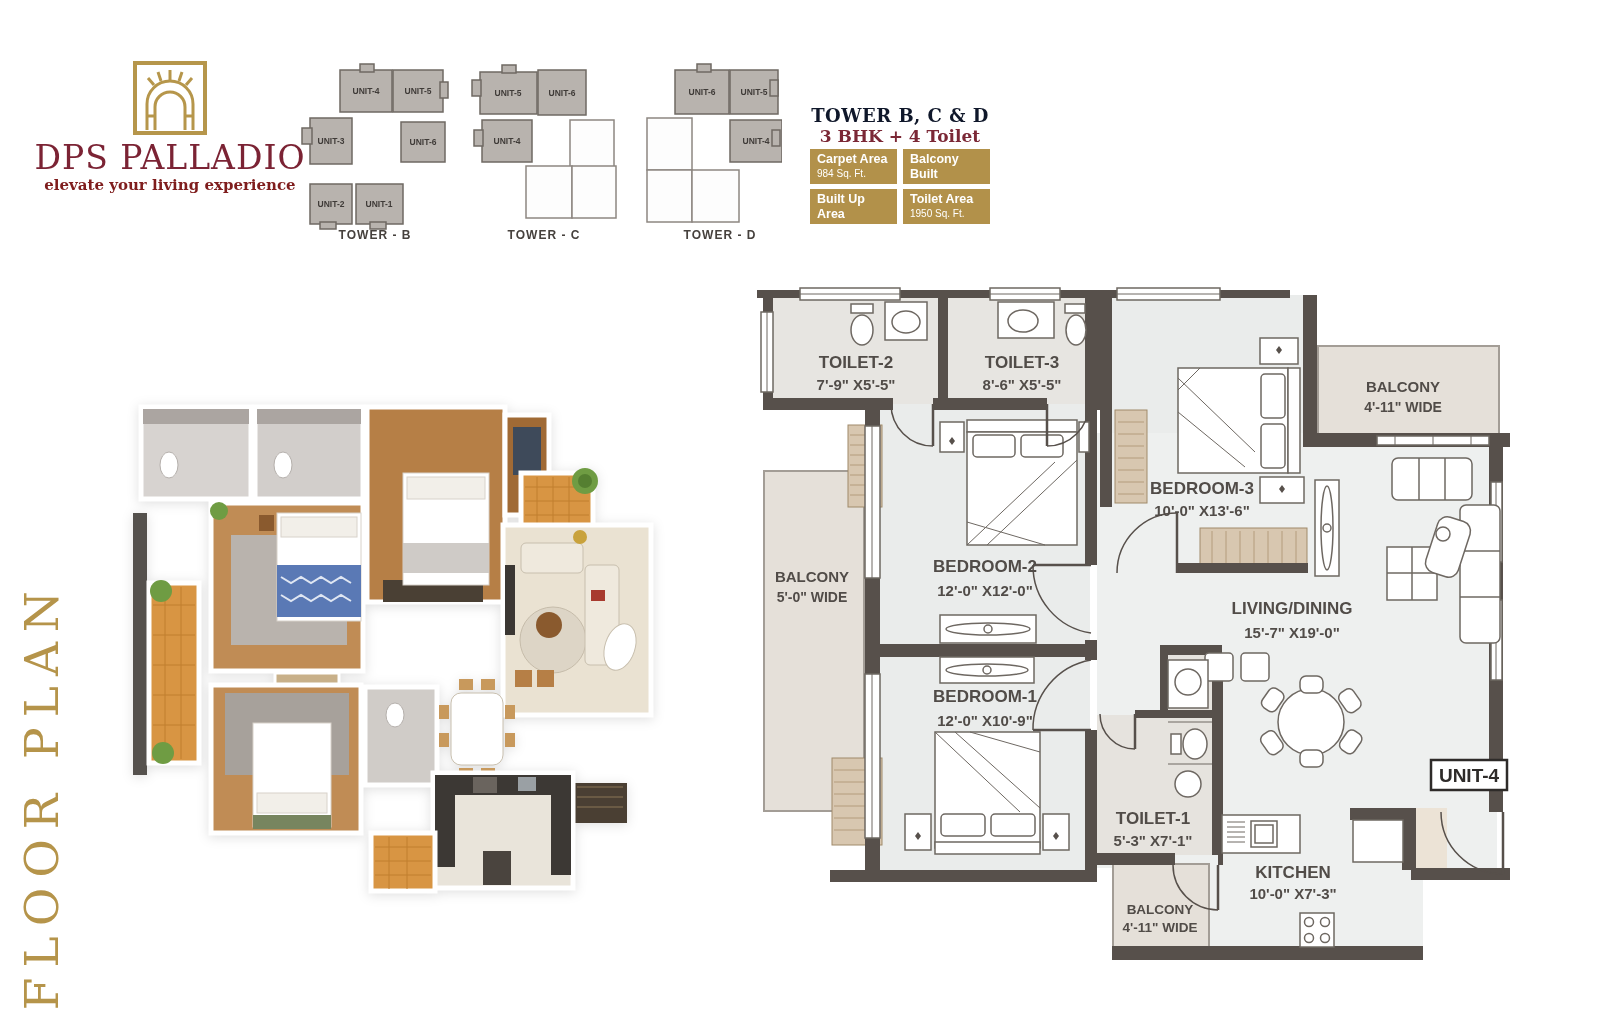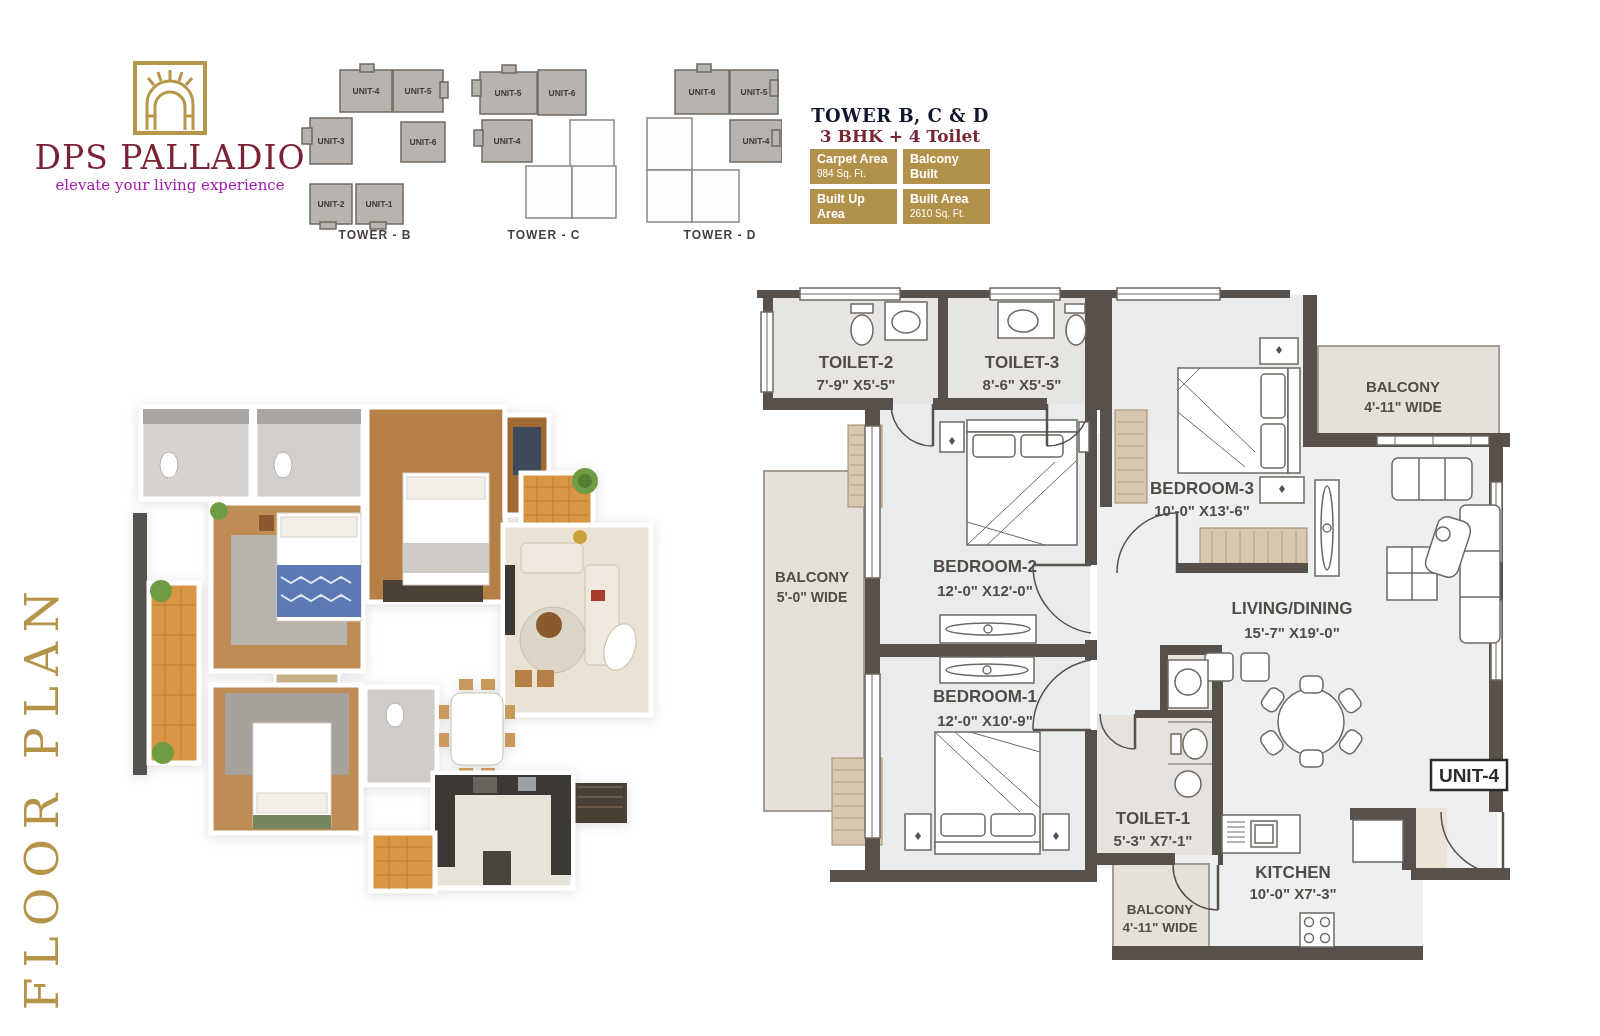--- a/index.html
+++ b/index.html
@@ -5,21 +5,21 @@
   html,body{margin:0;padding:0;background:#ffffff;}
   .page{position:relative;width:1600px;height:1036px;background:#ffffff;overflow:hidden;
         font-family:"Liberation Sans",sans-serif;}
   .abs{position:absolute;}
 
   
   .brand-name{left:30px;top:138px;width:280px;text-align:center;
     font-family:"DejaVu Serif","Liberation Serif",serif;font-size:33px;letter-spacing:1px;
     color:#7b2334;}
   .brand-tagline{left:30px;top:176px;width:280px;text-align:center;
-    font-family:"DejaVu Serif","Liberation Serif",serif;font-size:15px;color:#a21caf;}
+    font-family:"DejaVu Serif","Liberation Serif",serif;font-size:15px;color:#7f1d1d;font-weight:bold;}
 
   
   .vertical-title{left:4px;top:566px;height:460px;width:74px;display:flex;
     align-items:center;justify-content:center;}
   .vertical-title span{writing-mode:vertical-rl;transform:rotate(180deg);
     font-family:"DejaVu Serif","Liberation Serif",serif;font-size:47px;letter-spacing:10px;
     color:#b5944a;white-space:nowrap;}
 
   
   .info-title{left:802px;top:105px;width:196px;text-align:center;
@@ -143,22 +143,22 @@
     </div>
     <div class="area-box">
       <div class="lbl">Balcony Built</div>
       <div class="val">149 Sq. Ft.</div>
     </div>
     <div class="area-box">
       <div class="lbl">Built Up Area</div>
       <div class="val">1232 Sq. Ft.</div>
     </div>
     <div class="area-box">
-      <div class="lbl">Built Area</div>
-      <div class="val">2610 Sq. Ft.</div>
+      <div class="lbl">Toilet Area</div>
+      <div class="val">1950 Sq. Ft.</div>
     </div>
   </div>
 
   <svg class="abs render3d" style="left:133px;top:385px" width="558" height="510" viewBox="0 0 558 510">
 
     <rect x="0" y="128" width="14" height="262" fill="#55514d"></rect>
     <rect x="440" y="398" width="54" height="40" fill="#4a3f33"></rect>
     <line x1="444" y1="402" x2="490" y2="402" stroke="#6a5a44" stroke-width="2"></line>
     <line x1="444" y1="412" x2="490" y2="412" stroke="#6a5a44" stroke-width="2"></line>
     <line x1="444" y1="422" x2="490" y2="422" stroke="#6a5a44" stroke-width="2"></line>

